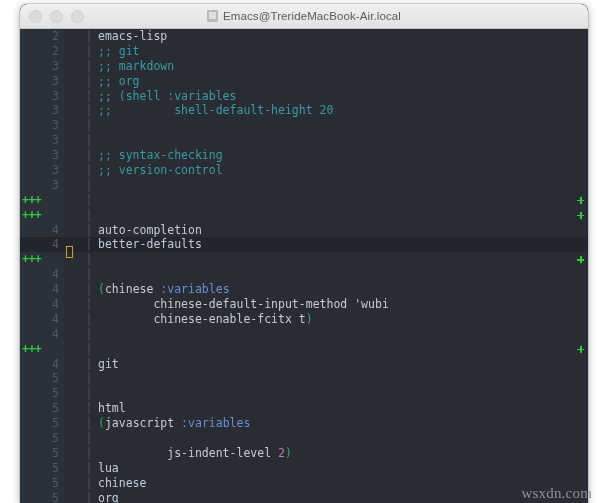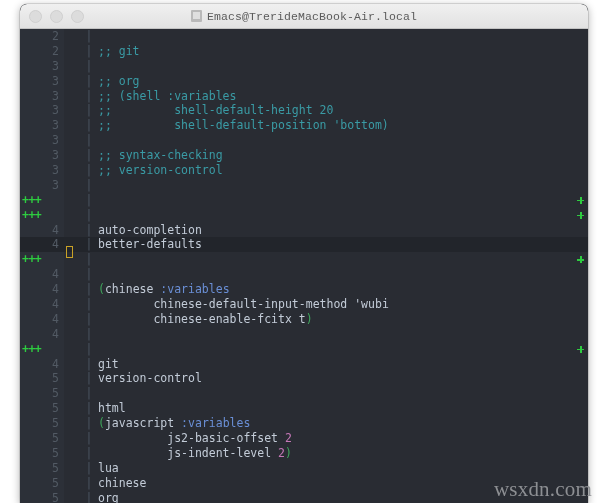--- a/index.html
+++ b/index.html
@@ -69,21 +69,21 @@
     flex: none;
   }
   .title-icon:after {
     content: "";
     position: absolute;
     left: 2px; top: 2px; right: 2px; bottom: 3px;
     background: #ffffff;
     opacity: .55;
   }
   .title-text {
-    font-family: Liberation Mono, monospace;
+    font-family: Liberation Sans, sans-serif;
     font-size: 11.5px;
     color: #5b5b5b;
     letter-spacing: 0.1px;
     white-space: nowrap;
   }
 
   
   .editor {
     position: relative;
     height: 475px;
@@ -168,21 +168,21 @@
   .kw   { color: #6a8fd6; }
   .num  { color: #c678b8; }
   .pl   { color: #c3ccd8; }
 
   
   .watermark {
     position: absolute;
     right: 5px;
     bottom: 1px;
     font-family: "Liberation Serif", serif;
-    font-size: 21px;
+    font-size: 15px;
     color: #8d8f93;
     letter-spacing: 0.2px;
     margin-left: 16px;
   }
 </style>
 </head>
 <body>
 
 <div id="root">
 
@@ -194,48 +194,48 @@
         <div class="light"></div>
         <div class="light"></div>
       </div>
       <div class="title-wrap">
         <div class="title-icon"></div>
         <div class="title-text">Emacs@TrerideMacBook-Air.local</div>
       </div>
     </div>
 
     <div class="editor" id="editor">
-        <div class="row"><div class="gutter">2</div><div class="fringe"></div><div class="guide">|</div></div>
+        <div class="row"><div class="gutter">2</div><div class="fringe"></div><div class="guide">|</div><div class="code"><span class="pl">emacs-lisp</span></div></div>
         <div class="row"><div class="gutter">2</div><div class="fringe"></div><div class="guide">|</div><div class="code"><span class="cm">;; git</span></div></div>
-        <div class="row"><div class="gutter">3</div><div class="fringe"></div><div class="guide">|</div></div>
+        <div class="row"><div class="gutter">3</div><div class="fringe"></div><div class="guide">|</div><div class="code"><span class="cm">;; markdown</span></div></div>
         <div class="row"><div class="gutter">3</div><div class="fringe"></div><div class="guide">|</div><div class="code"><span class="cm">;; org</span></div></div>
         <div class="row"><div class="gutter">3</div><div class="fringe"></div><div class="guide">|</div><div class="code"><span class="cm">;; (shell :variables</span></div></div>
         <div class="row"><div class="gutter">3</div><div class="fringe"></div><div class="guide">|</div><div class="code"><span class="cm">;;         shell-default-height 20</span></div></div>
-        <div class="row"><div class="gutter">3</div><div class="fringe"></div><div class="guide">|</div><div class="code"><span class="cm">;;         shell-default-position 'bottom)</span></div></div>
+        <div class="row"><div class="gutter">3</div><div class="fringe"></div><div class="guide">|</div></div>
         <div class="row"><div class="gutter">3</div><div class="fringe"></div><div class="guide">|</div></div>
         <div class="row"><div class="gutter">3</div><div class="fringe"></div><div class="guide">|</div><div class="code"><span class="cm">;; syntax-checking</span></div></div>
         <div class="row"><div class="gutter">3</div><div class="fringe"></div><div class="guide">|</div><div class="code"><span class="cm">;; version-control</span></div></div>
         <div class="row"><div class="gutter">3</div><div class="fringe"></div><div class="guide">|</div><div class="code"></div></div>
         <div class="row"><div class="gutter plus">+++</div><div class="fringe"></div><div class="guide">|</div><div class="code"></div><div class="endmark"></div></div>
         <div class="row"><div class="gutter plus">+++</div><div class="fringe"></div><div class="guide">|</div><div class="code"></div><div class="endmark"></div></div>
         <div class="row"><div class="gutter">4</div><div class="fringe"></div><div class="guide">|</div><div class="code"><span class="pl">auto-completion</span></div></div>
         <div class="row current"><div class="gutter">4</div><div class="fringe"><div class="cursor"></div></div><div class="guide">|</div><div class="code"><span class="pl">better-defaults</span></div></div>
         <div class="row"><div class="gutter plus">+++</div><div class="fringe"></div><div class="guide">|</div><div class="code"></div><div class="endmark"></div></div>
         <div class="row"><div class="gutter">4</div><div class="fringe"></div><div class="guide">|</div><div class="code"></div></div>
         <div class="row"><div class="gutter">4</div><div class="fringe"></div><div class="guide">|</div><div class="code"><span class="par">(</span><span class="pl">chinese </span><span class="kw">:variables</span></div></div>
         <div class="row"><div class="gutter">4</div><div class="fringe"></div><div class="guide">|</div><div class="code"><span class="pl">        chinese-default-input-method </span><span class="pl">'wubi</span></div></div>
         <div class="row"><div class="gutter">4</div><div class="fringe"></div><div class="guide">|</div><div class="code"><span class="pl">        chinese-enable-fcitx t</span><span class="par">)</span></div></div>
         <div class="row"><div class="gutter">4</div><div class="fringe"></div><div class="guide">|</div><div class="code"></div></div>
         <div class="row"><div class="gutter plus">+++</div><div class="fringe"></div><div class="guide">|</div><div class="code"></div><div class="endmark"></div></div>
         <div class="row"><div class="gutter">4</div><div class="fringe"></div><div class="guide">|</div><div class="code"><span class="pl">git</span></div></div>
-        <div class="row"><div class="gutter">5</div><div class="fringe"></div><div class="guide">|</div><div class="code"><span class="pl">version-control</span></div></div>
+        <div class="row"><div class="gutter">5</div><div class="fringe"></div><div class="guide">|</div></div>
         <div class="row"><div class="gutter">5</div><div class="fringe"></div><div class="guide">|</div><div class="code"></div></div>
         <div class="row"><div class="gutter">5</div><div class="fringe"></div><div class="guide">|</div><div class="code"><span class="pl">html</span></div></div>
         <div class="row"><div class="gutter">5</div><div class="fringe"></div><div class="guide">|</div><div class="code"><span class="par">(</span><span class="pl">javascript </span><span class="kw">:variables</span></div></div>
-        <div class="row"><div class="gutter">5</div><div class="fringe"></div><div class="guide">|</div><div class="code"><span class="pl">          js2-basic-offset </span><span class="num">2</span></div></div>
+        <div class="row"><div class="gutter">5</div><div class="fringe"></div><div class="guide">|</div></div>
         <div class="row"><div class="gutter">5</div><div class="fringe"></div><div class="guide">|</div><div class="code"><span class="pl">          js-indent-level </span><span class="num">2</span><span class="par">)</span></div></div>
         <div class="row"><div class="gutter">5</div><div class="fringe"></div><div class="guide">|</div><div class="code"><span class="pl">lua</span></div></div>
         <div class="row"><div class="gutter">5</div><div class="fringe"></div><div class="guide">|</div><div class="code"><span class="pl">chinese</span></div></div>
         <div class="row"><div class="gutter">5</div><div class="fringe"></div><div class="guide">|</div><div class="code"><span class="pl">org</span></div></div>
       </div>
 
   </div>
 
   <div class="watermark">wsxdn.com</div>
 

